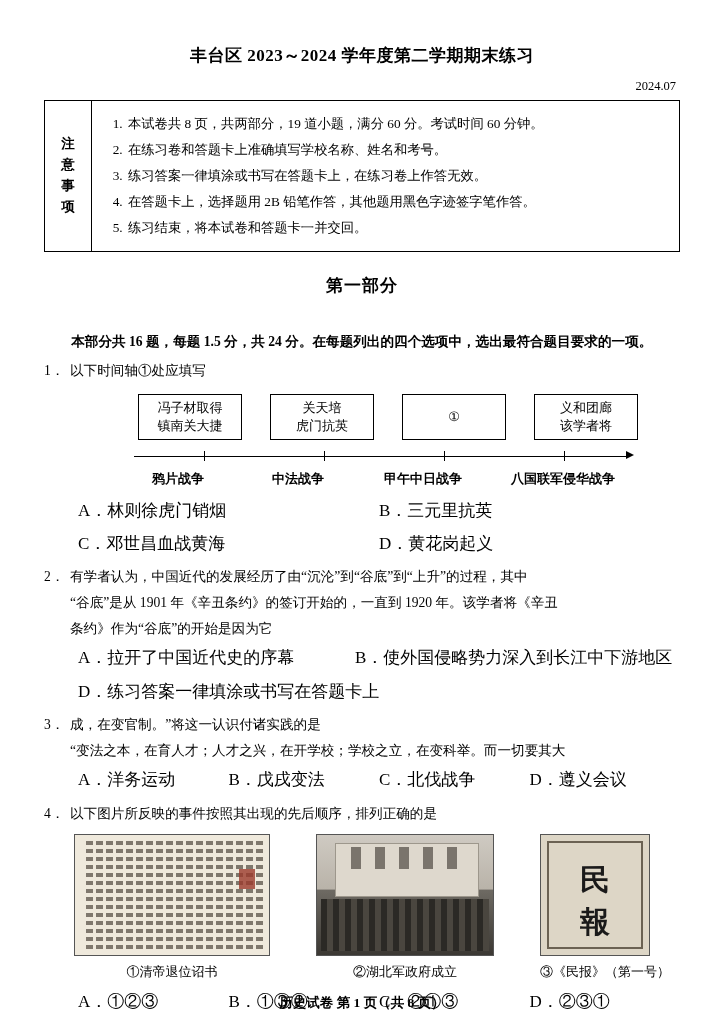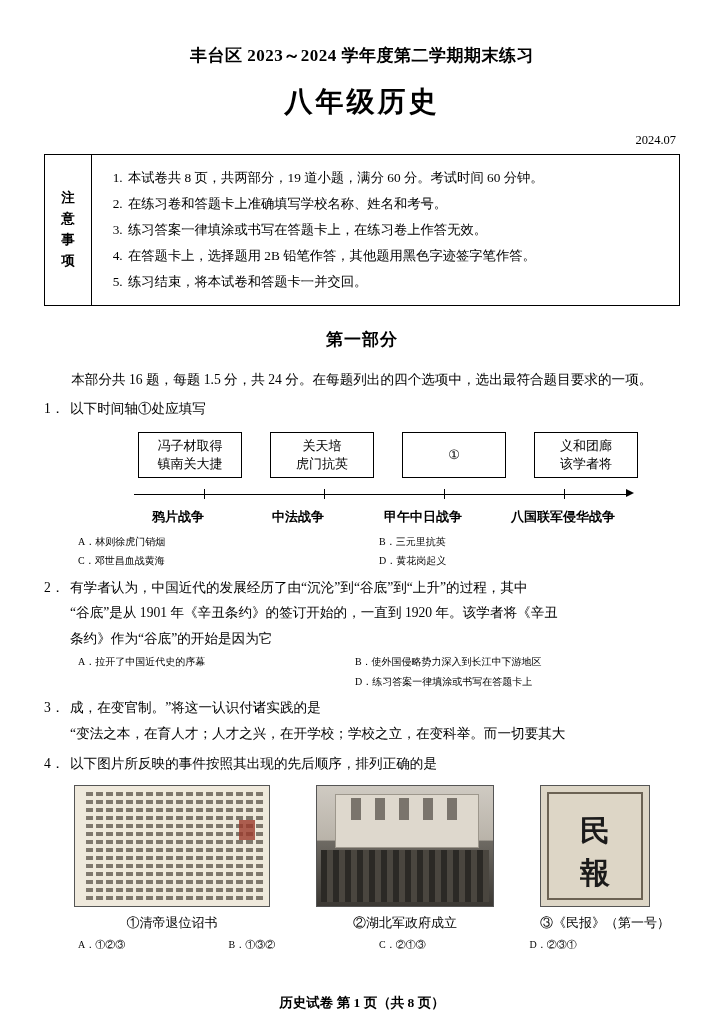--- a/index.html
+++ b/index.html
@@ -77,23 +77,23 @@
   .part-title {
     text-align: center;
     font-size: 17px;
     font-weight: bold;
     letter-spacing: 1px;
     margin-top: 22px;
   }
   .part-intro {
     font-size: 13.6px;
     line-height: 1.85;
-    margin-top: 16px;
+    margin-top: 32px;
     text-indent: 2em;
-    font-weight: normal;
+    font-weight: bold;
   }
   .question {
     font-size: 13.6px;
     line-height: 1.9;
     margin-top: 4px;
   }
   .q-body {
     display: flex;
   }
   .q-num {
@@ -164,24 +164,23 @@
     width: 520px;
     font-size: 13px;
     font-weight: bold;
     margin-top: 1px;
   }
   .tl-labels span {
     text-align: center;
   }
   .opt-row {
     display: flex;
-    font-size: 10px;
+    font-size: 17px;
     line-height: 1.95;
     padding-left: 26px;
-    justify-content: flex-end;
   }
   .opt-2 > div { width: 50%; }
   .opt-4 > div { width: 25%; }
   .opt-row.pl-wide { padding-left: 34px; }
   
   .pics {
     display: flex;
     justify-content: space-between;
     margin-top: 8px;
     padding-left: 30px;
@@ -285,21 +284,20 @@
     font-size: 13.5px;
     font-weight: bold;
   }
 </style>
 </head>
 <body>
 
 <div class="page">
 
   <div class="exam-title">丰台区 2023～2024 学年度第二学期期末练习</div>
-  <div class="subject-title">八年级历史</div>
   <div class="exam-date">2024.07</div>
 
   <div class="notice-box">
     <div class="notice-label">
       <span>注</span>
       <span>意</span>
       <span>事</span>
       <span>项</span>
     </div>
     <ol class="notice-list">
@@ -382,20 +380,26 @@
     </div>
   </div>
 
   <div class="question">
     <div class="q-body">
       <div class="q-num">3．</div>
       <div class="q-text">
         <div>成，在变官制。”将这一认识付诸实践的是</div>
         <div>“变法之本，在育人才；人才之兴，在开学校；学校之立，在变科举。而一切要其大</div>
       </div>
+    </div>
+    <div class="opt-row opt-4 pl-wide">
+      <div>A．洋务运动</div>
+      <div>B．戊戌变法</div>
+      <div>C．北伐战争</div>
+      <div>D．遵义会议</div>
     </div>
   </div>
 
   <div class="question">
     <div class="q-body">
       <div class="q-num">4．</div>
       <div class="q-text">以下图片所反映的事件按照其出现的先后顺序，排列正确的是</div>
     </div>
 
     <div class="pics">

